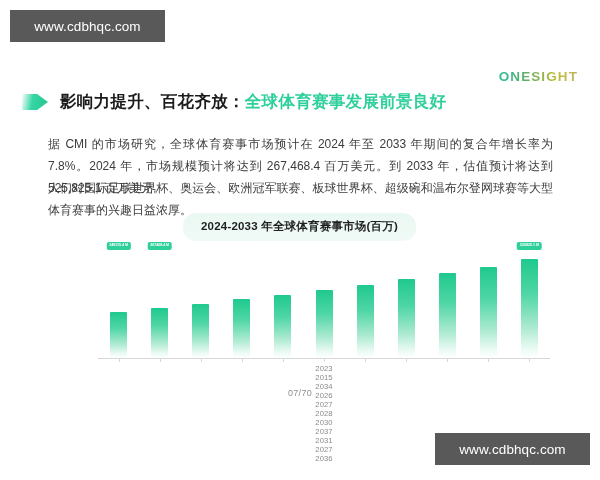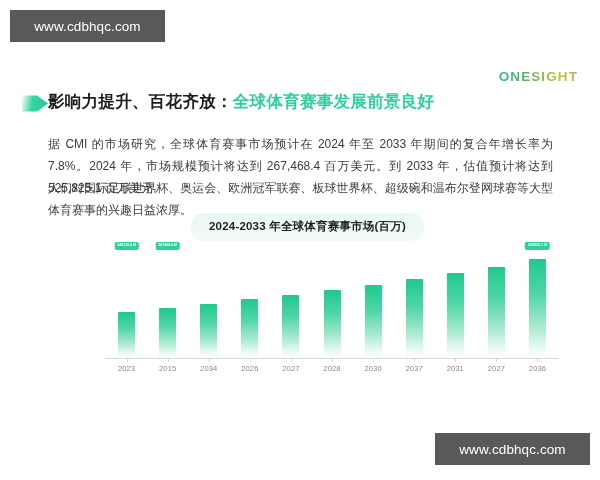--- a/index.html
+++ b/index.html
@@ -58,21 +58,22 @@
     background-clip: text;
     color: transparent;
     -webkit-text-fill-color: transparent;
   }
 
   
   #heading-row {
     position: absolute;
     left: 22px; top: 36px;
     display: flex;
-    align-items: flex-end;
+    align-items: center;
+    gap: 12px;
     white-space: nowrap;
   }
   #heading-arrow {
     width: 26px; height: 19px;
     background: linear-gradient(100deg, rgba(60,220,175,0) 0%, #35d6a4 40%, #24c58f 100%);
     clip-path: polygon(0% 8%, 58% 8%, 100% 50%, 58% 92%, 0% 92%);
     flex: none;
   }
   #heading-text {
     font-size: 16.5px;
@@ -91,21 +92,21 @@
     line-height: 1.85;
     color: #3c3c3c;
     text-align: justify;
   }
   #para-1 { top: 78px; }
   #para-2 { top: 122px; }
 
   
   #chart-card {
     position: absolute;
-    left: 56px; top: 158px;
+    left: 48px; top: 158px;
     width: 520px; height: 165px;
   }
 
   #chart-title-pill {
     position: absolute;
     left: 135px; top: 0px;
     padding: 6px 18px 7px;
     border-radius: 13px;
     background: linear-gradient(180deg, #eaf8f2 0%, #f1faf6 100%);
     font-size: 11.5px;
@@ -186,20 +187,21 @@
     left: 50%; top: 0;
     width: 1px; height: 4px;
     background: #d8d8d8;
   }
   #x-labels {
     position: absolute;
     left: 50px; right: 18px;
     top: 151px;
     display: flex;
     justify-content: space-between;
+    flex-direction: column;
   }
   .x-label {
     flex: 1 1 0;
     text-align: center;
     font-size: 7.6px;
     color: #8a8a8a;
     letter-spacing: 0.1px;
   }
 
   
@@ -305,16 +307,17 @@
           <div class="x-label">2027</div>
           <div class="x-label">2028</div>
           <div class="x-label">2030</div>
           <div class="x-label">2037</div>
           <div class="x-label">2031</div>
           <div class="x-label">2027</div>
           <div class="x-label">2036</div>
         </div>
     </div>
 
+    <div id="page-number">07/70</div>
   </div>
 
   <div class="watermark" id="wm-bottom">www.cdbhqc.com</div>
 </div>
 
 </body></html>

